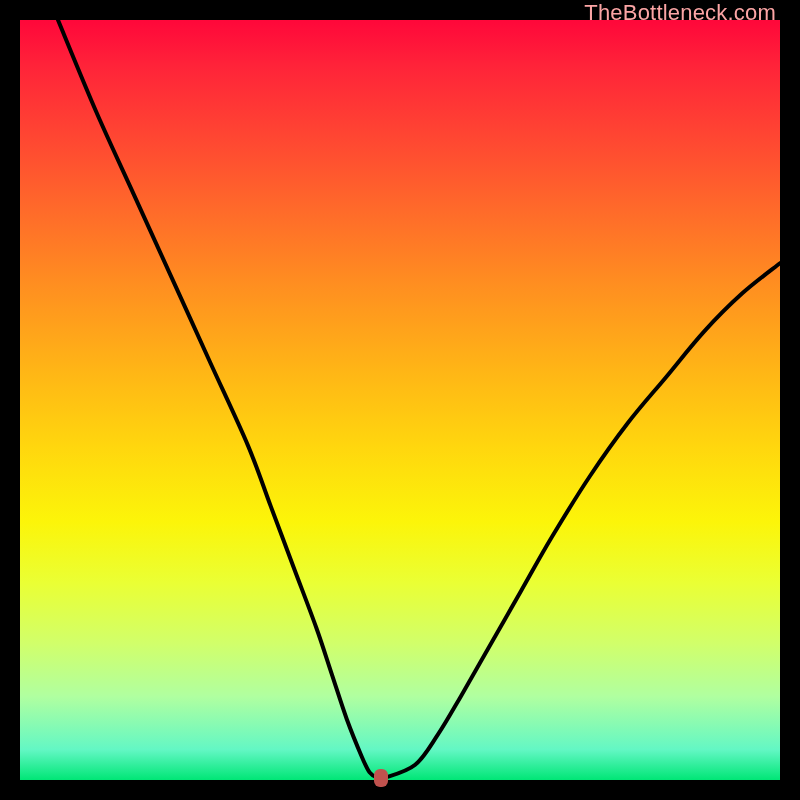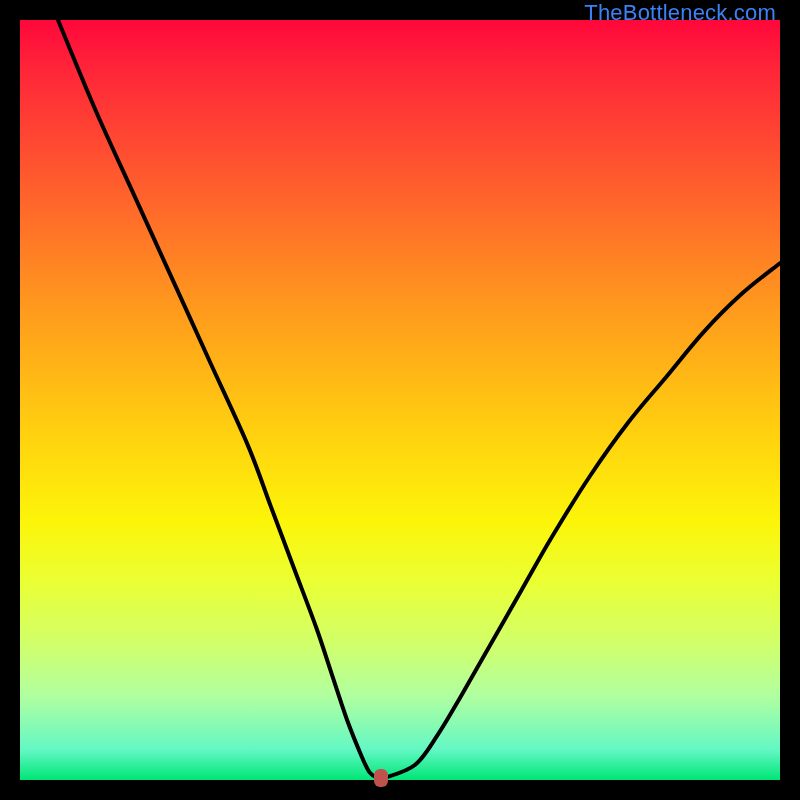--- a/index.html
+++ b/index.html
@@ -35,21 +35,21 @@
       #eaff34 74%,
       #d1ff6a 82%,
       #b0ffa0 89%,
       #63f7c4 96%,
       #00e676 100%);
   }
   .watermark {
     position: absolute;
     top: 0px;
     right: 24px;
-    color: #3b82f6;
+    color: #fca5a5;
     font-size: 22px;
     font-weight: 500;
     letter-spacing: 0.2px;
     user-select: none;
   }
   svg.curve {
     position: absolute;
     left: 0;
     top: 0;
     width: 760px;

